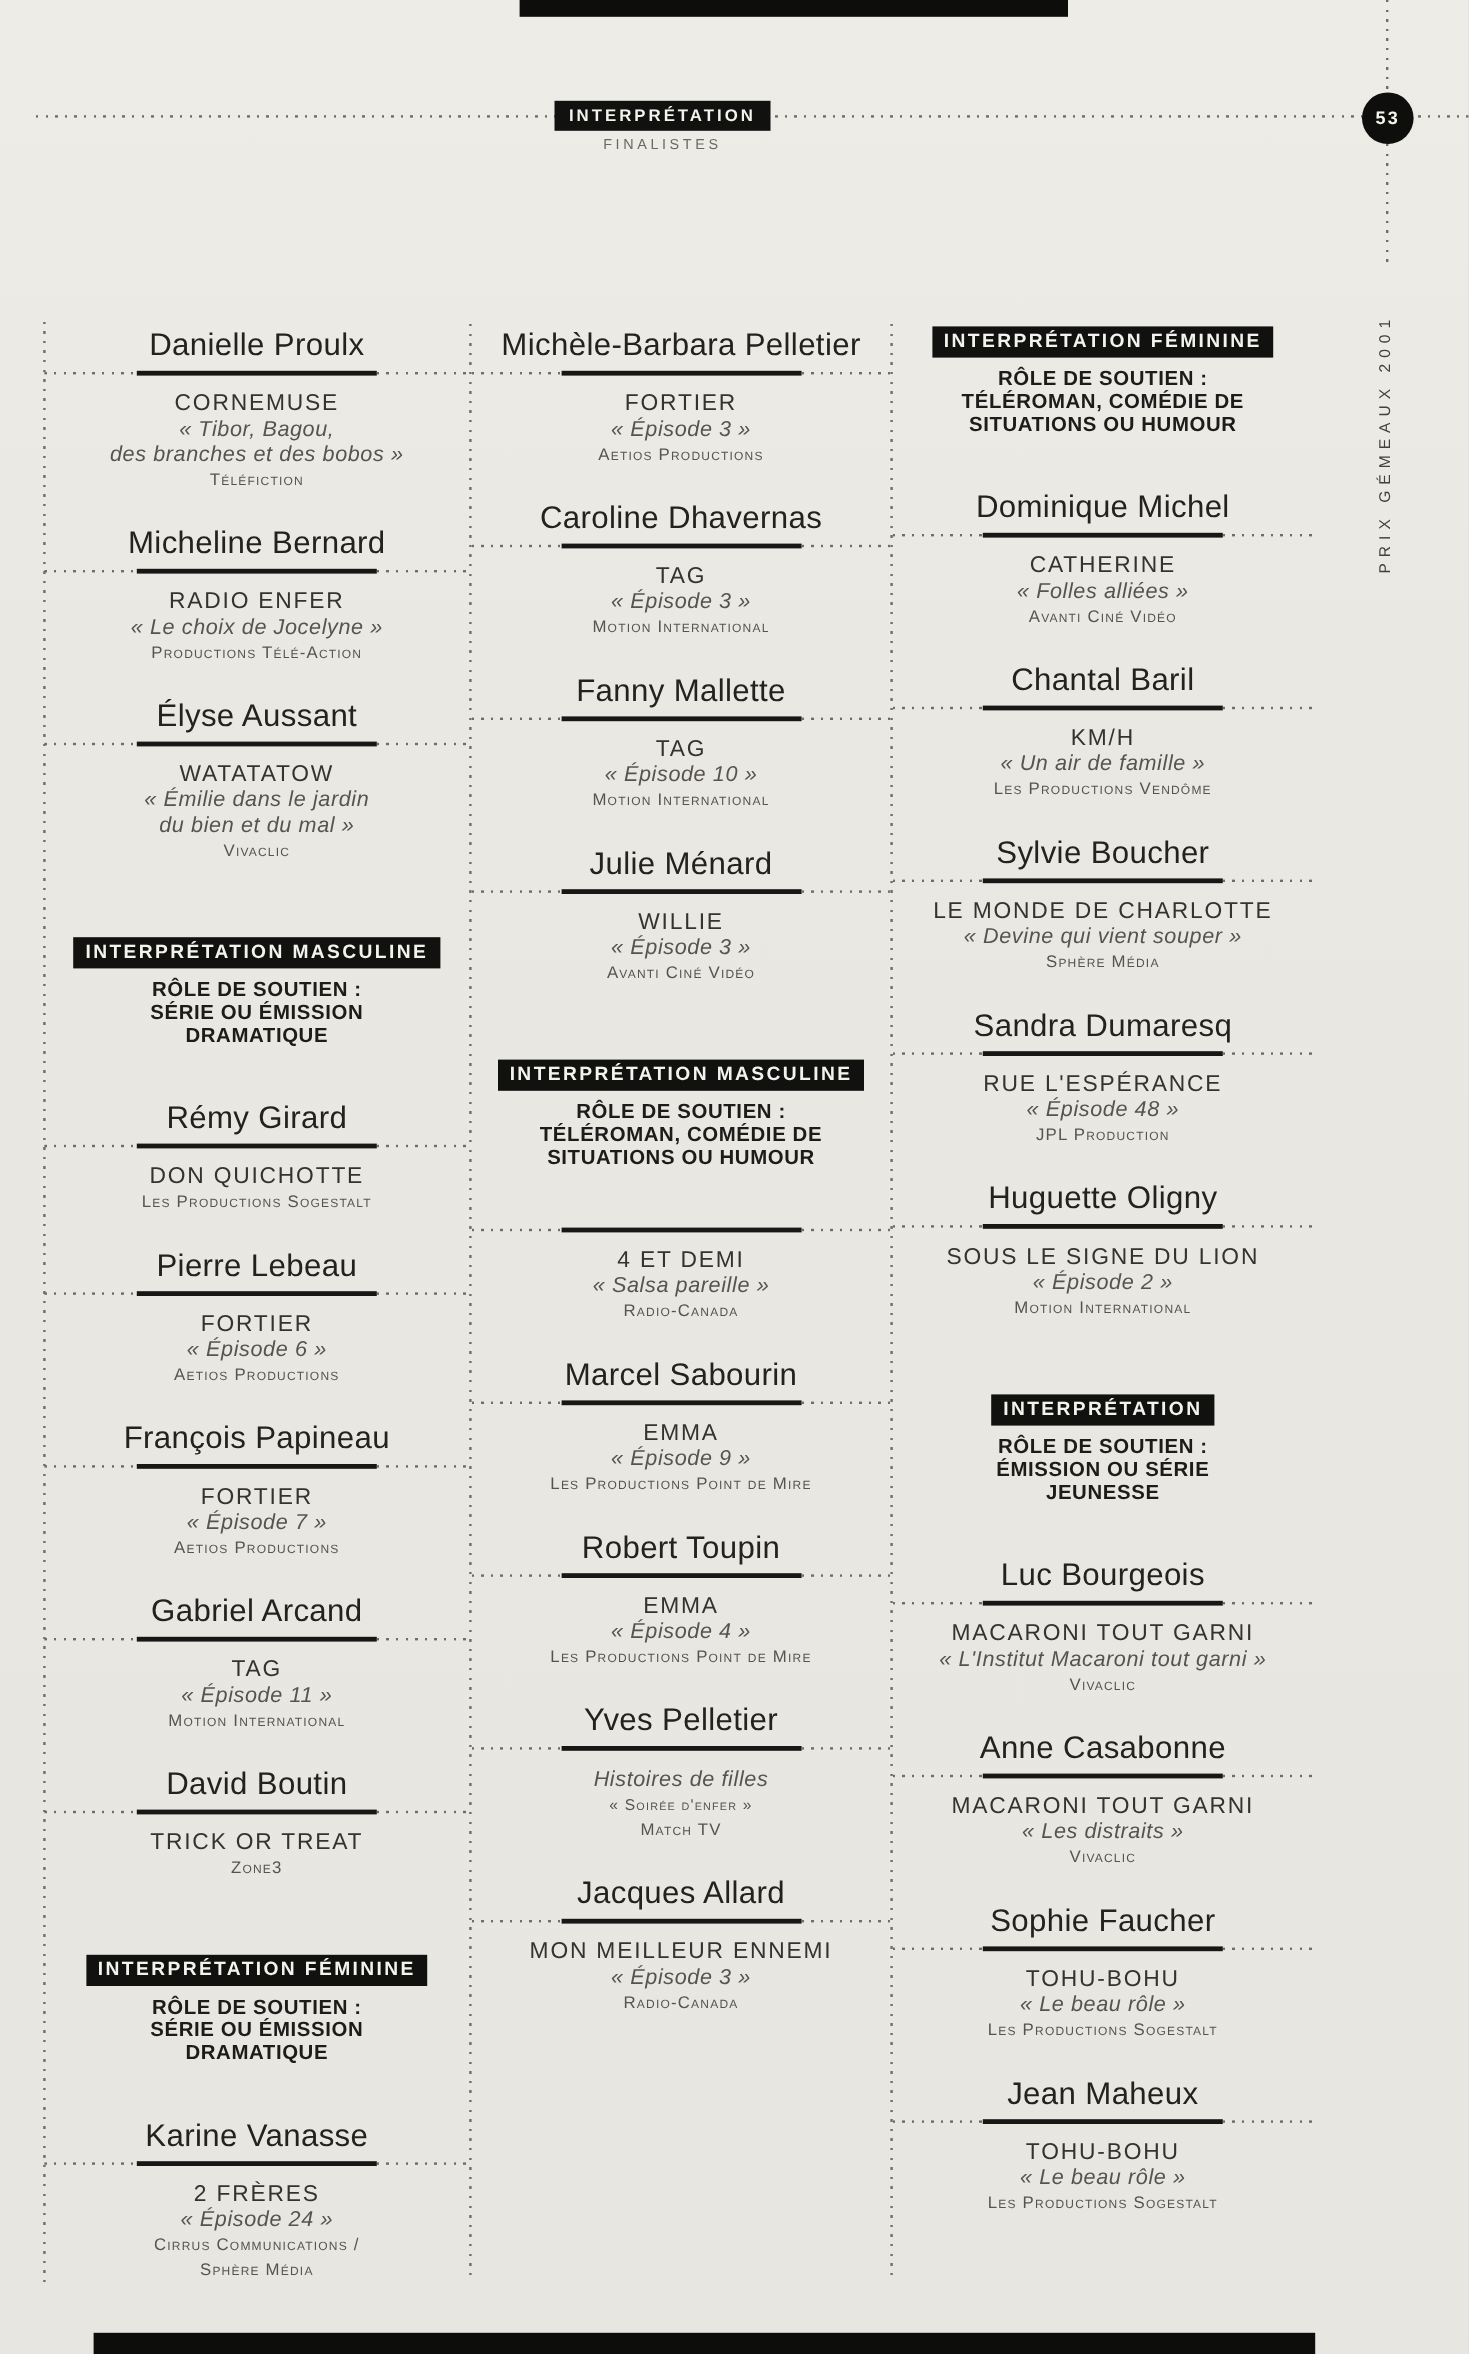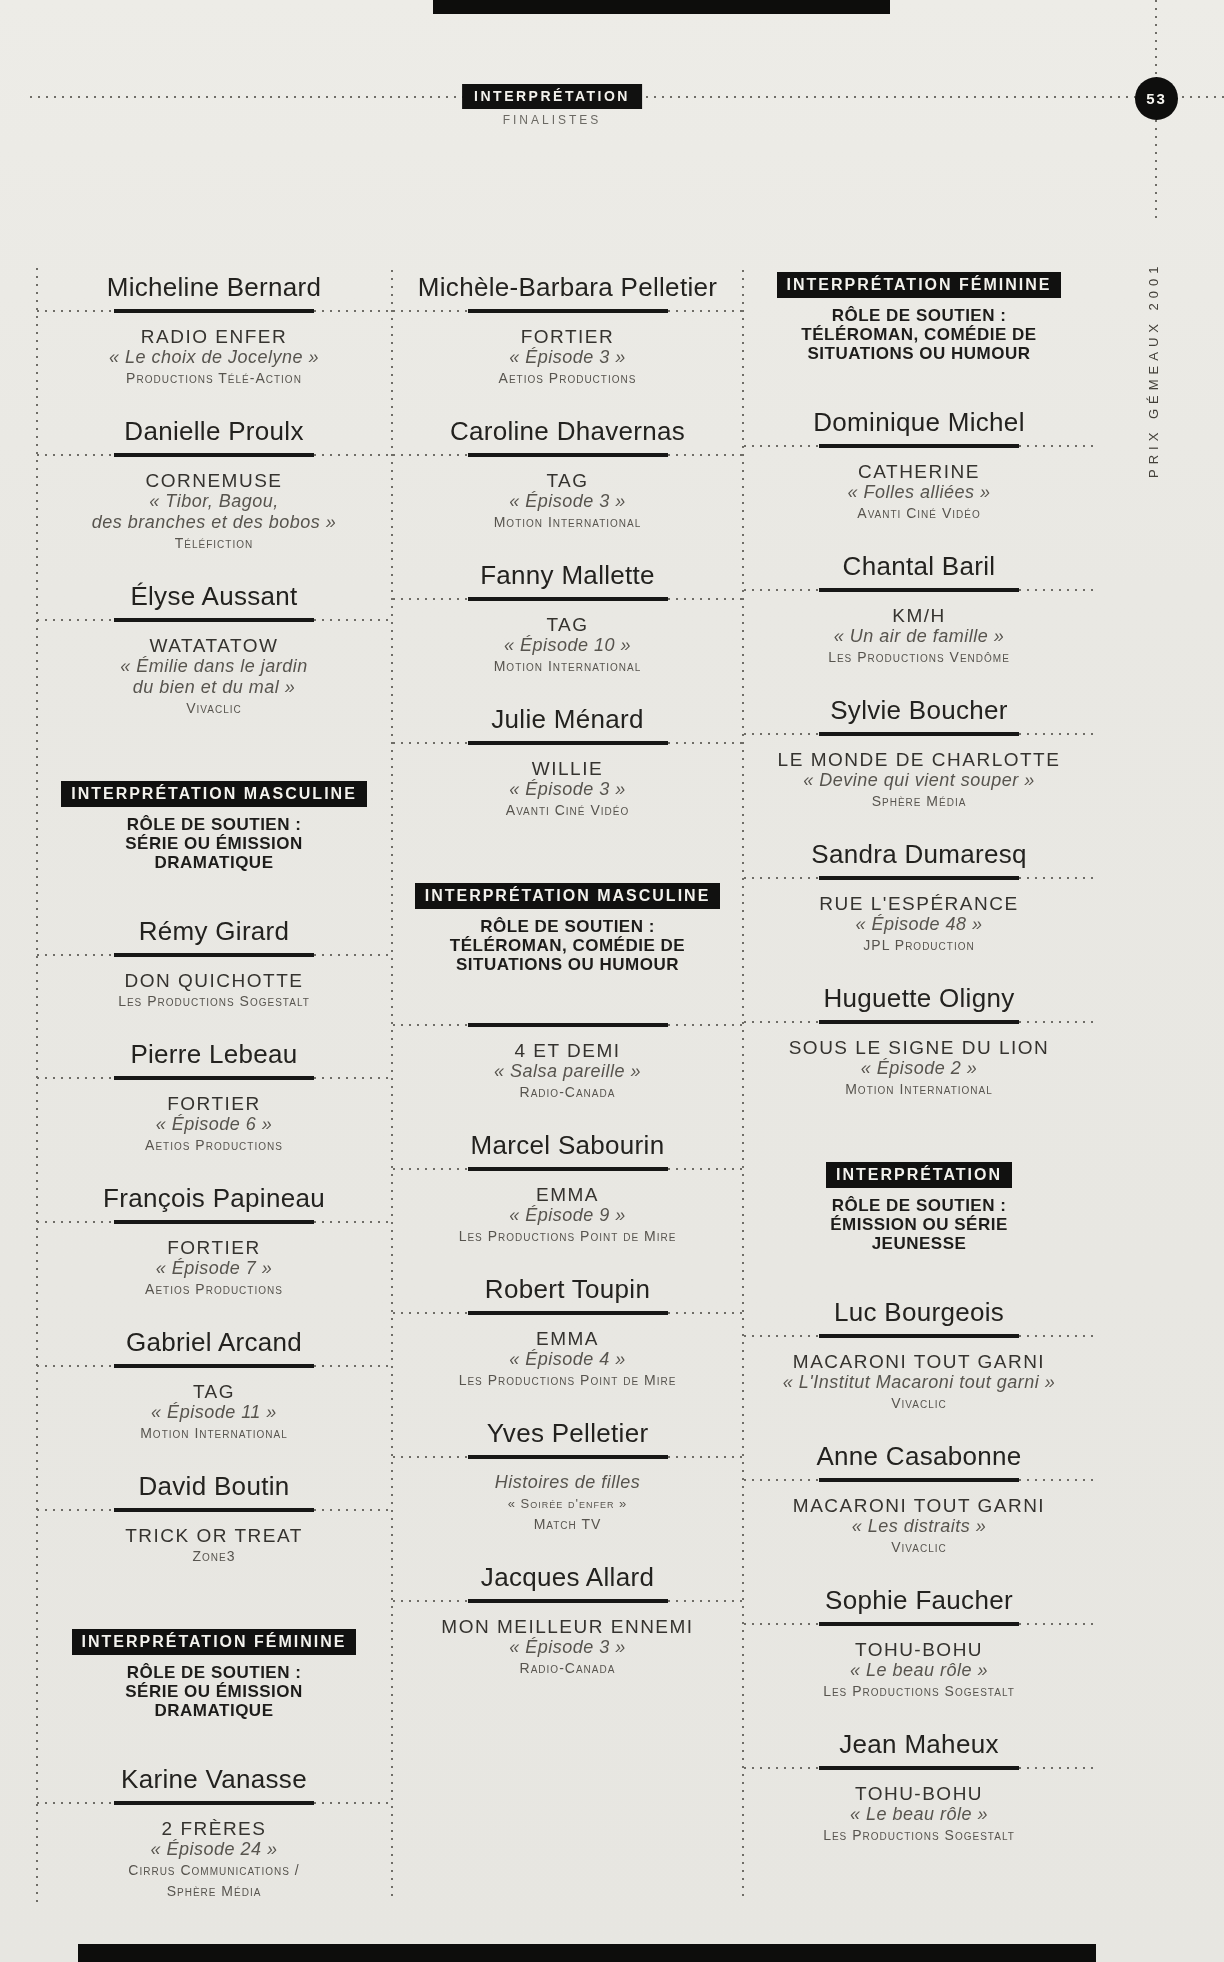--- a/index.html
+++ b/index.html
@@ -64,44 +64,44 @@
   <div class="vdots v-left"></div>
   <div class="vdots v-div1"></div>
   <div class="vdots v-div2"></div>
   <div class="vdots v-right"></div>
   <div class="header-box">INTERPRÉTATION</div>
   <div class="finalistes">FINALISTES</div>
   <div class="page-circle">53</div>
   <div class="sidebar-text">PRIX GÉMEAUX 2001</div>
   <div class="column col1">
       <div class="entry">
-        <div class="name">Micheline Bernard</div>
-        <div class="rule">
-          <span class="dots"></span>
-          <span class="bar"></span>
-          <span class="dots"></span>
-        </div>
-        <div class="lines">
-          <div class="ln ln-show">RADIO ENFER</div>
-          <div class="ln ln-quote">« Le choix de Jocelyne »</div>
-          <div class="ln ln-producer">Productions Télé-Action</div>
-        </div>
-      </div>
-      <div class="entry">
         <div class="name">Danielle Proulx</div>
         <div class="rule">
           <span class="dots"></span>
           <span class="bar"></span>
           <span class="dots"></span>
         </div>
         <div class="lines">
           <div class="ln ln-show">CORNEMUSE</div>
           <div class="ln ln-quote">« Tibor, Bagou,</div>
           <div class="ln ln-quote">des branches et des bobos »</div>
           <div class="ln ln-producer">Téléfiction</div>
+        </div>
+      </div>
+      <div class="entry">
+        <div class="name">Micheline Bernard</div>
+        <div class="rule">
+          <span class="dots"></span>
+          <span class="bar"></span>
+          <span class="dots"></span>
+        </div>
+        <div class="lines">
+          <div class="ln ln-show">RADIO ENFER</div>
+          <div class="ln ln-quote">« Le choix de Jocelyne »</div>
+          <div class="ln ln-producer">Productions Télé-Action</div>
         </div>
       </div>
       <div class="entry">
         <div class="name">Élyse Aussant</div>
         <div class="rule">
           <span class="dots"></span>
           <span class="bar"></span>
           <span class="dots"></span>
         </div>
         <div class="lines">

